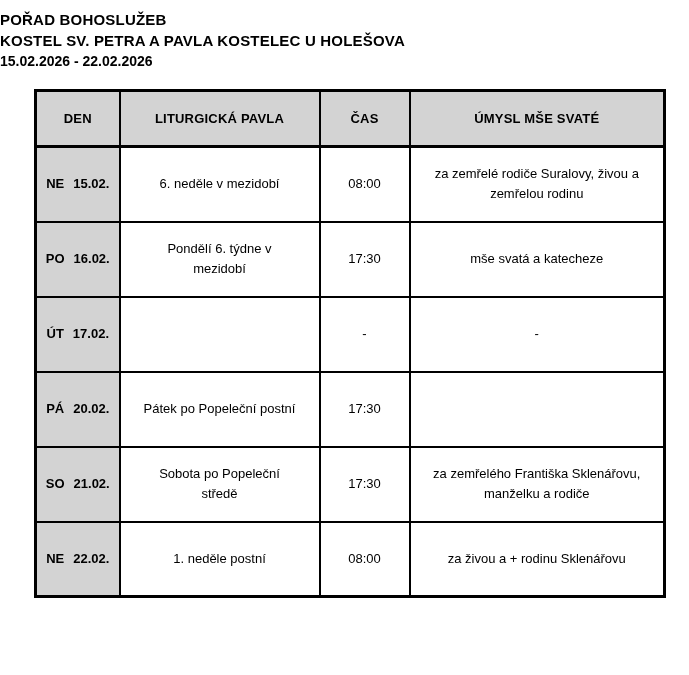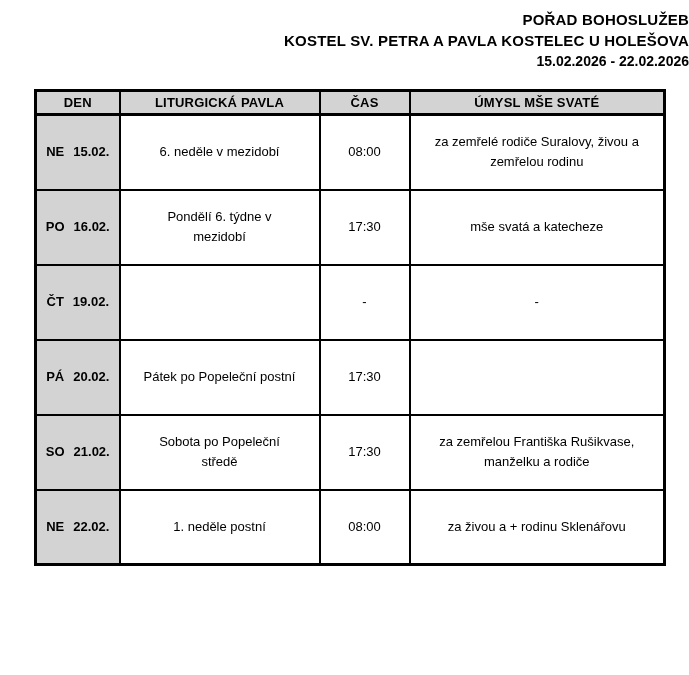--- a/index.html
+++ b/index.html
@@ -10,21 +10,21 @@
     font-family: "Liberation Sans", sans-serif;
   }
   .page {
     position: relative;
     width: 689px;
     height: 675px;
     background: #ffffff;
     overflow: hidden;
   }
   .doc-header {
-    text-align: right;
+    text-align: left;
     padding-top: 9px;
   }
   .title-line {
     font-size: 15px;
     font-weight: bold;
     line-height: 21px;
     letter-spacing: 0.2px;
   }
   .date-line {
     font-size: 14px;
@@ -42,21 +42,21 @@
   col.c-lit { width: 200px; }
   col.c-cas { width: 90px; }
   col.c-umy { width: 255px; }
   th {
     background: var(--header-bg, #d3d3d3);
     border: 2px solid var(--border-color, #000);
     border-bottom: 3px solid var(--border-color, #000);
     font-size: 13px;
     font-weight: bold;
     height: 21px;
-    padding: 0 2px;
+    padding: 16px 2px;
     text-align: center;
     vertical-align: middle;
     letter-spacing: 0.2px;
   }
   tbody tr { height: 75px; }
   td {
     border: 2px solid var(--border-color, #000);
     font-size: 13px;
     line-height: 20px;
     text-align: center;
@@ -110,37 +110,37 @@
 zemřelou rodinu</td>
       </tr>
       <tr>
         <td class="day-cell"><span class="abbr">PO</span><span>16.02.</span></td>
         <td class="celebration-cell">Pondělí 6. týdne v
 mezidobí</td>
         <td class="time-cell">17:30</td>
         <td class="intention-cell">mše svatá a katecheze</td>
       </tr>
       <tr>
-        <td class="day-cell"><span class="abbr">ČT</span><span>19.02.</span></td>
+        <td class="day-cell"><span class="abbr">ÚT</span><span>17.02.</span></td>
         <td class="celebration-cell"></td>
         <td class="time-cell">-</td>
         <td class="intention-cell">-</td>
       </tr>
       <tr>
         <td class="day-cell"><span class="abbr">PÁ</span><span>20.02.</span></td>
         <td class="celebration-cell">Pátek po Popeleční postní</td>
         <td class="time-cell">17:30</td>
         <td class="intention-cell"></td>
       </tr>
       <tr>
         <td class="day-cell"><span class="abbr">SO</span><span>21.02.</span></td>
         <td class="celebration-cell">Sobota po Popeleční
 středě</td>
         <td class="time-cell">17:30</td>
-        <td class="intention-cell">za zemřelou Františka Rušikvase,
+        <td class="intention-cell">za zemřelého Františka Sklenářovu,
 manželku a rodiče</td>
       </tr>
       <tr>
         <td class="day-cell"><span class="abbr">NE</span><span>22.02.</span></td>
         <td class="celebration-cell">1. neděle postní</td>
         <td class="time-cell">08:00</td>
         <td class="intention-cell">za živou a + rodinu Sklenářovu</td>
       </tr>
     </tbody>
   </table>

